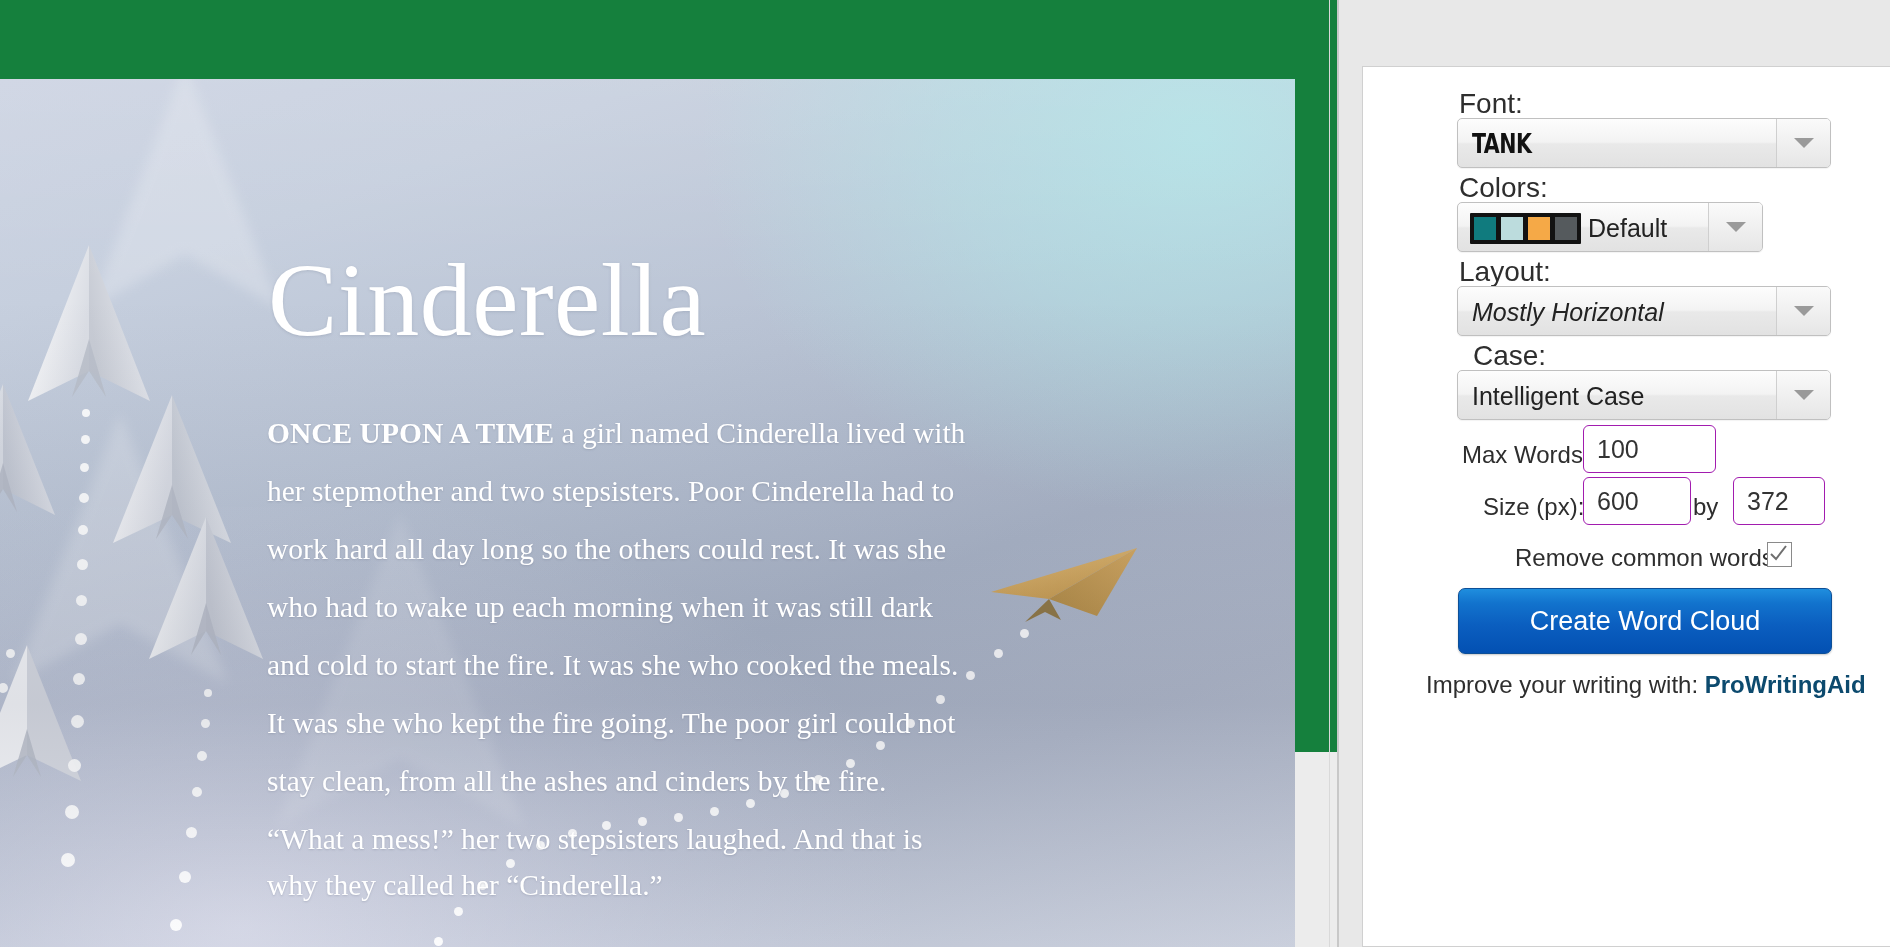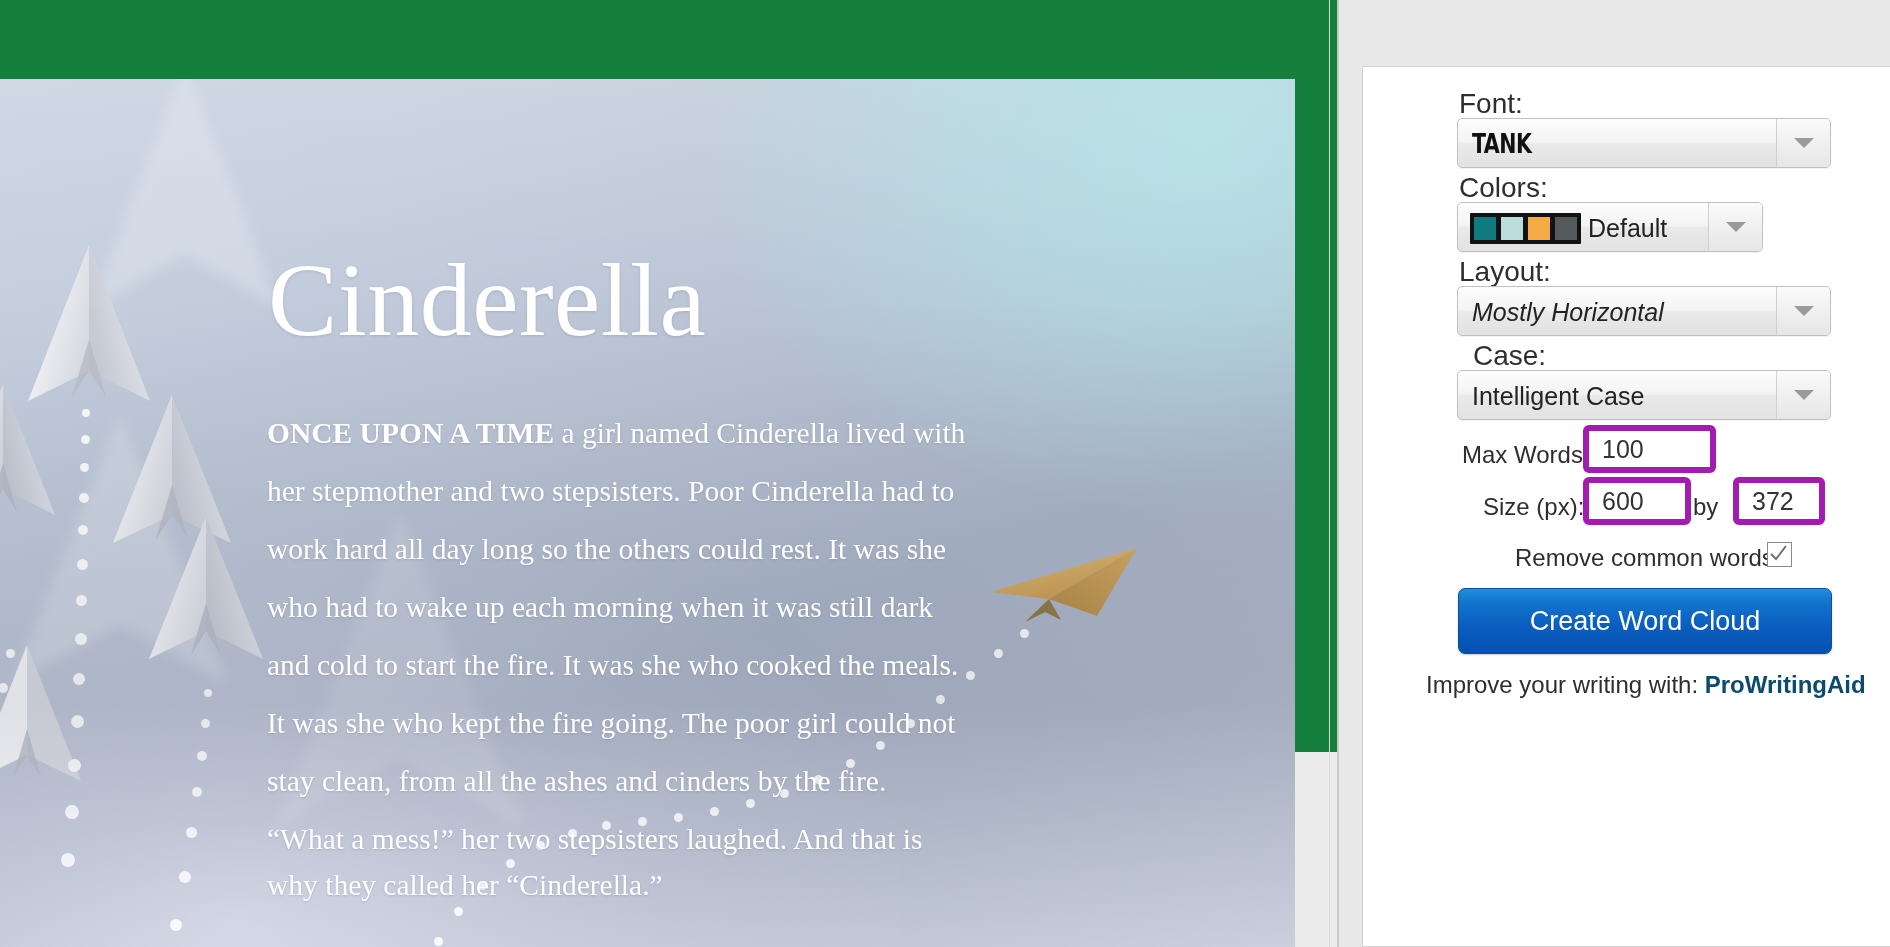--- a/index.html
+++ b/index.html
@@ -275,21 +275,21 @@
     margin-right: 3px;
     border: 1px solid #121212;
   }
   .swatch:last-child { margin-right: 0; }
 
   
   .txtinput {
     position: absolute;
     height: 48px;
     box-sizing: border-box;
-    border: 6px solid #a21caf;
+    border: 1px solid #a21caf;
     border-radius: 6px;
     background: #fff;
     font-size: 25px;
     color: #333;
     padding: 0 13px;
     font-family: "Liberation Sans", sans-serif;
     outline: none;
   }
 
   .inline-label {

